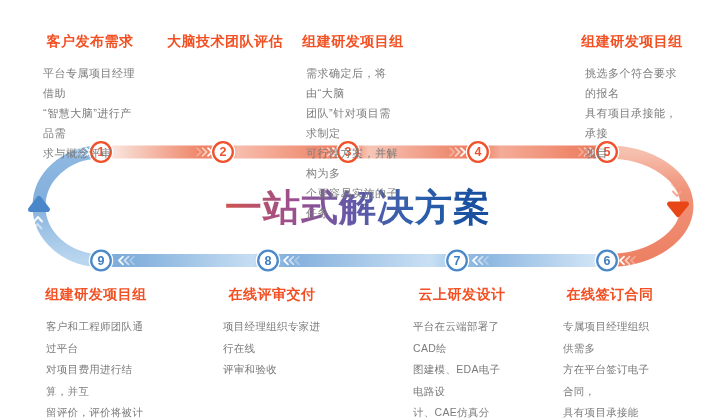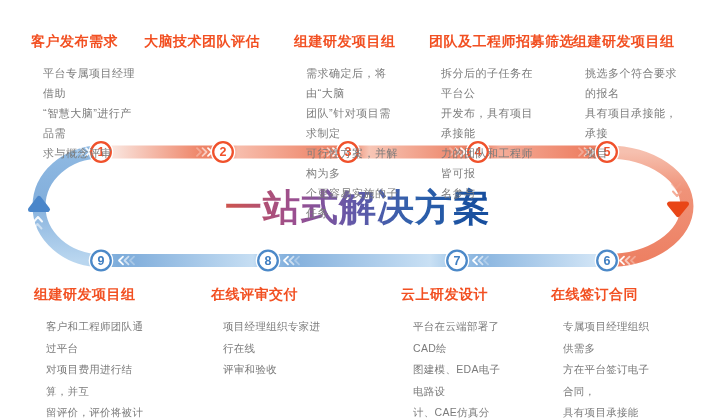--- a/index.html
+++ b/index.html
@@ -4,29 +4,29 @@
 <style>
   html,body{margin:0;padding:0;}
   body{
     width:716px;height:418px;background:#ffffff;position:relative;overflow:hidden;
     font-family:"Liberation Sans", sans-serif;
   }
   .stage{position:absolute;inset:0;width:716px;height:418px;}
   .block{position:absolute;}
   .block h3{
     margin:0 0 8px 0;font-size:14px;font-weight:bold;color:#F25022;
-    letter-spacing:0.5px;white-space:nowrap;font-family:Liberation Mono, monospace;
+    text-align:center;letter-spacing:0.5px;white-space:nowrap;font-family:Liberation Mono, monospace;
   }
   .block p{
     margin:12px;color:#7B7B7B;text-align:left;white-space:pre-line;
   }
   .top-row p{font-size:11px;line-height:20px;letter-spacing:0.5px;}
   .bottom-row p{font-size:10.5px;line-height:21.5px;letter-spacing:0.3px;}
   .b1{left:31px;top:33px;width:118px;}
-  .b2{left:144px;top:33px;width:126px;}
+  .b2{left:162px;top:33px;width:126px;}
   .b3{left:294px;top:33px;width:118px;}
   .b4{left:429px;top:33px;width:118px;}
   .b5{left:573px;top:33px;width:118px;}
   .b9{left:34px;top:286px;width:124px;}
   .b8{left:211px;top:286px;width:122px;}
   .b7{left:401px;top:286px;width:122px;}
   .b6{left:551px;top:286px;width:118px;}
   .track{position:absolute;left:0;top:0;}
   .center-title{
     position:absolute;left:0;top:183px;width:716px;text-align:center;
@@ -194,27 +194,20 @@
   <div class="block top-row b2">
     <h3>大脑技术团队评估</h3>
   </div>
   <div class="block top-row b3">
     <h3>组建研发项目组</h3>
     <p>需求确定后，将由“大脑
 团队”针对项目需求制定
 可行性方案，并解构为多
 个更容易实施的子任务</p>
   </div>
-  <div class="block top-row b4">
-    <h3>团队及工程师招募筛选</h3>
-    <p>拆分后的子任务在平台公
-开发布，具有项目承接能
-力的团队和工程师皆可报
-名参与</p>
-  </div>
   <div class="block top-row b5">
     <h3>组建研发项目组</h3>
     <p>挑选多个符合要求的报名
 具有项目承接能，承接
 项目</p>
   </div>
 
   <div class="block bottom-row b9">
     <h3>组建研发项目组</h3>
     <p>客户和工程师团队通过平台

